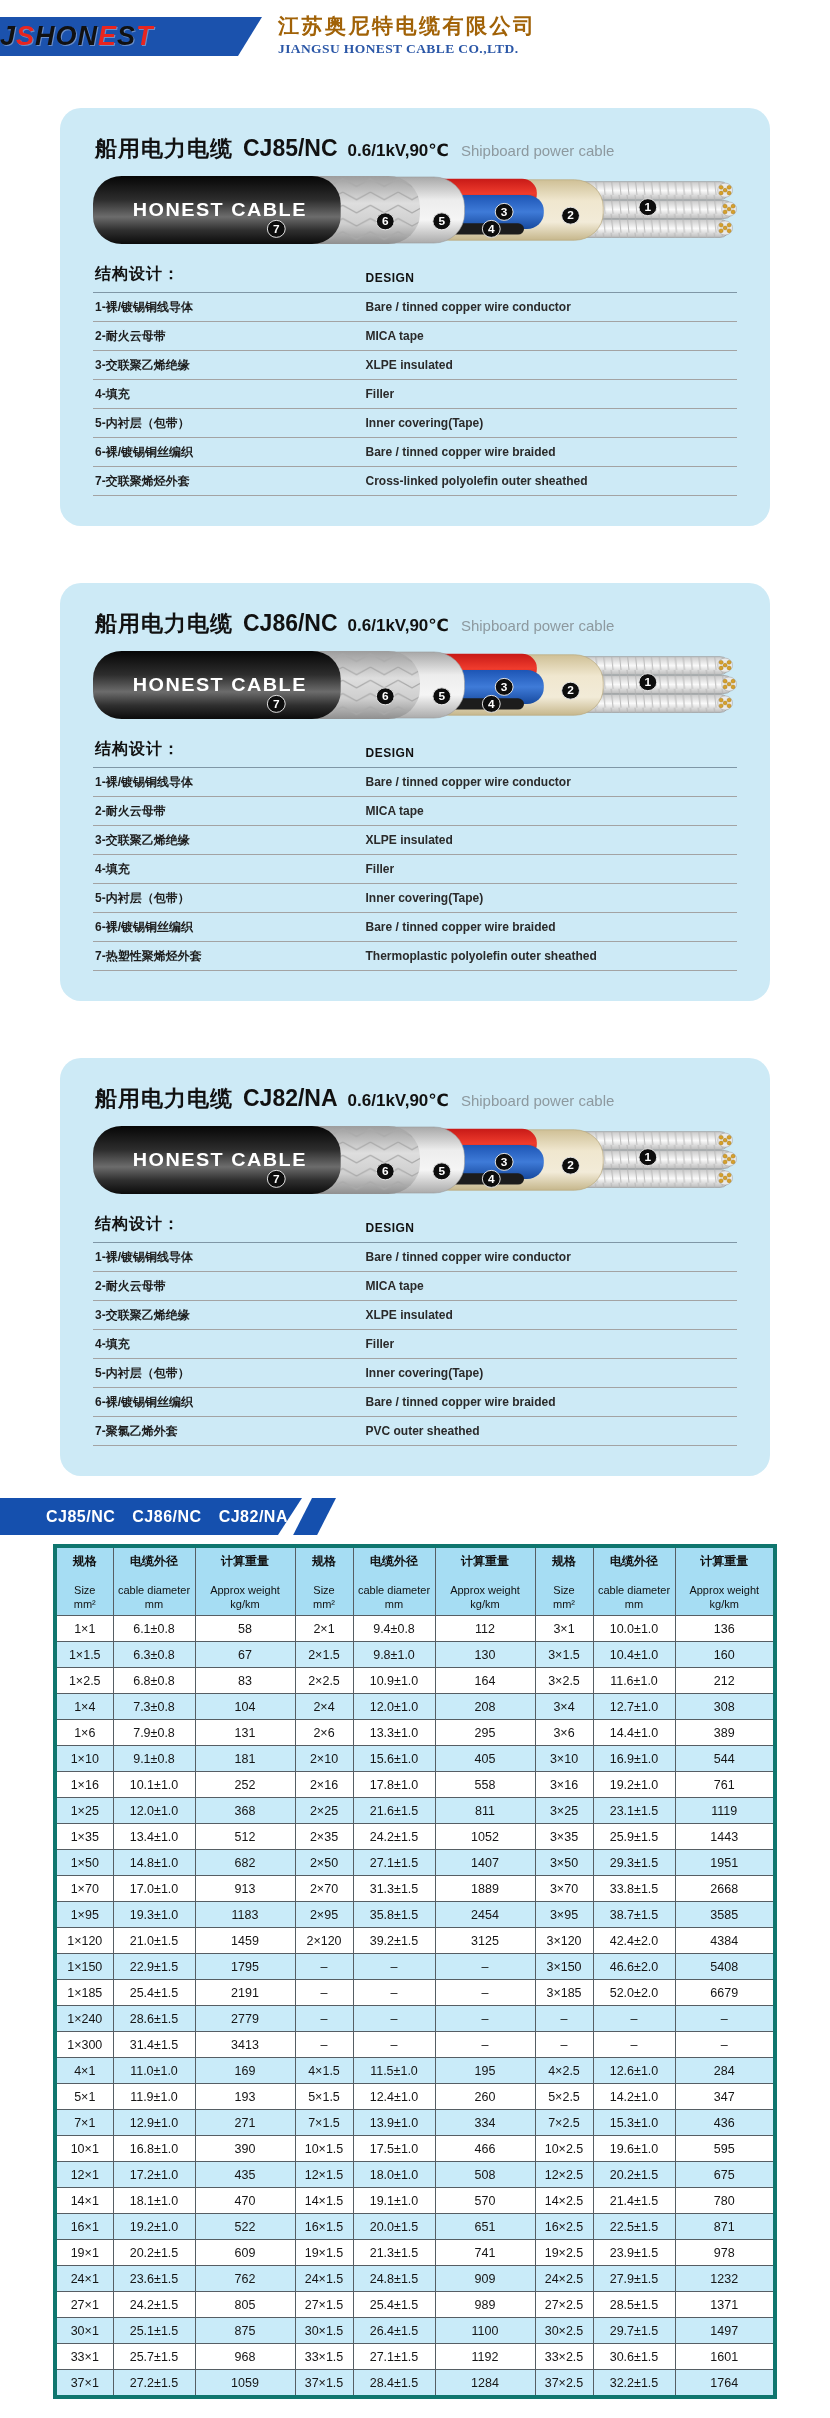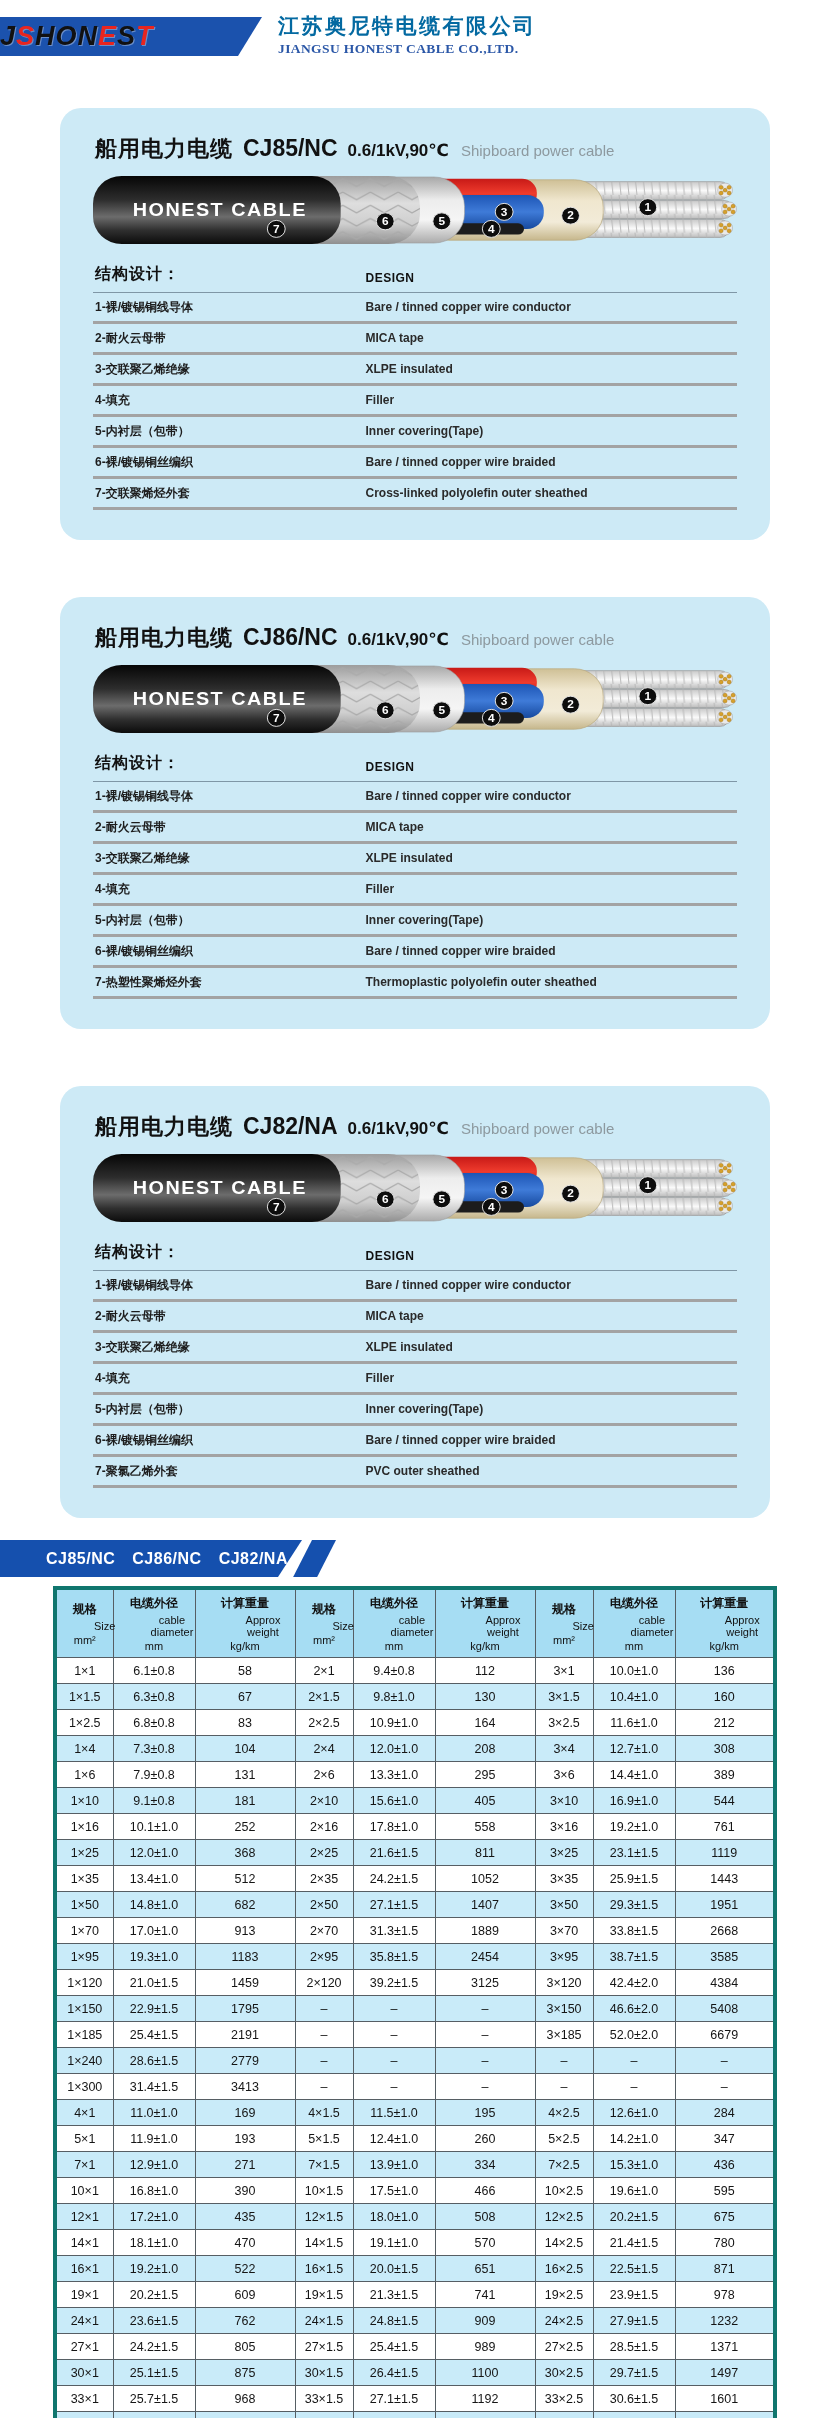--- a/index.html
+++ b/index.html
@@ -6,60 +6,60 @@
   body{width:830px;font-family:"Liberation Sans","DejaVu Sans",sans-serif;color:#111;}
 
   
   .page-header{position:relative;height:62px;background:#fff;}
   .logo-banner{position:absolute;left:0;top:17px;width:262px;height:39px;background:#1b52ad;
     clip-path:polygon(0 0,100% 0,calc(100% - 24px) 100%,0 100%);
     display:flex;align-items:center;justify-content:flex-start;padding-right:42px;box-sizing:border-box;}
   .logo-text{font-weight:bold;font-style:italic;font-size:27px;letter-spacing:1px;line-height:1;}
   .logo-text span{text-shadow:1px 1px 0 rgba(255,255,255,.35);}
   .company-names{position:absolute;left:278px;top:12px;}
-  .company-cn{color:#0369a1;font-weight:bold;font-size:21px;letter-spacing:2.5px;}
+  .company-cn{color:#a16207;font-weight:bold;font-size:21px;letter-spacing:2.5px;}
   .company-en{color:#2b57a7;font-weight:bold;font-size:13.5px;letter-spacing:.4px;
     font-family:"Liberation Serif","DejaVu Serif",serif;margin-top:1px;}
 
   
   .card{width:710px;margin:57px auto 0;background:#cdeaf6;border-radius:21px;
     padding:26px 33px 30px;box-sizing:border-box;}
   .card:first-of-type{margin-top:46px;}
   .card-title{display:flex;align-items:baseline;gap:10px;white-space:nowrap;padding-left:2px;}
   .t-cn{font-size:22px;font-weight:bold;letter-spacing:1px;}
   .t-model{font-size:23px;font-weight:bold;}
   .t-rating{font-size:17px;font-weight:bold;text-align:right;}
   .t-en{font-size:15px;color:#8d999f;margin-left:2px;}
   .cable-wrap{margin:12px 0 14px;height:68px;}
   .cable-wrap svg{width:100%;height:68px;display:block;}
 
   .design{width:100%;}
   .design-head{display:flex;align-items:flex-end;padding:6px 0 7px;border-bottom:1px solid #7f97a6;}
   .dh-cn{width:42%;font-weight:bold;font-size:16px;letter-spacing:1px;padding-left:2px;}
   .dh-en{flex:1;font-weight:bold;font-size:12px;letter-spacing:.5px;}
-  .design-row{display:flex;border-bottom:3px solid #a3a3a3;line-height:28px;height:28px;font-size:12px;}
+  .design-row{display:flex;border-bottom:1px solid #a3a3a3;line-height:28px;height:28px;font-size:12px;}
   .dr-cn{width:42%;font-weight:bold;color:#1d1d1d;padding-left:2px;white-space:nowrap;}
   .dr-en{flex:1;color:#2a2a2a;white-space:nowrap;font-weight:bold;}
 
   
   .spec-section{margin-top:22px;}
   .spec-banner{position:relative;height:37px;margin-bottom:9px;}
   .banner-main{position:absolute;left:0;top:0;width:302px;height:37px;background:#1550ae;
     clip-path:polygon(0 0,100% 0,calc(100% - 24px) 100%,0 100%);
     display:flex;align-items:center;padding-left:46px;box-sizing:border-box;}
   .banner-main span{color:#fff;font-weight:bold;font-size:16px;letter-spacing:.5px;margin-right:17px;}
   .banner-stripe{position:absolute;left:312px;top:0;width:24px;height:37px;background:#1550ae;
     transform:skewX(-27deg);transform-origin:top left;}
 
   table.spec{width:720px;margin:0 auto;border-collapse:collapse;table-layout:fixed;
     border:4px solid #0f766e;}
   table.spec th,table.spec td{border:1px solid #565e64;text-align:center;vertical-align:middle;}
   table.spec thead th{background:#a6ddf3;font-weight:normal;padding:5px 1px;}
   .h1{font-weight:bold;font-size:12px;}
-  .h2{font-size:11px;margin-top:2px;padding-left:36px;}
+  .h2{font-size:11px;margin-top:14px;}
   .h3{font-size:11px;margin-top:2px;}
   table.spec tbody td{font-size:12.5px;height:25px;padding:0 1px;background:#fff;color:#151515;}
   table.spec tbody tr:nth-child(even) td{background:#c9ebf9;}
 
   .page-bottom{height:42px;}
 </style>
 </head>
 <body>
 
 <header class="page-header">

